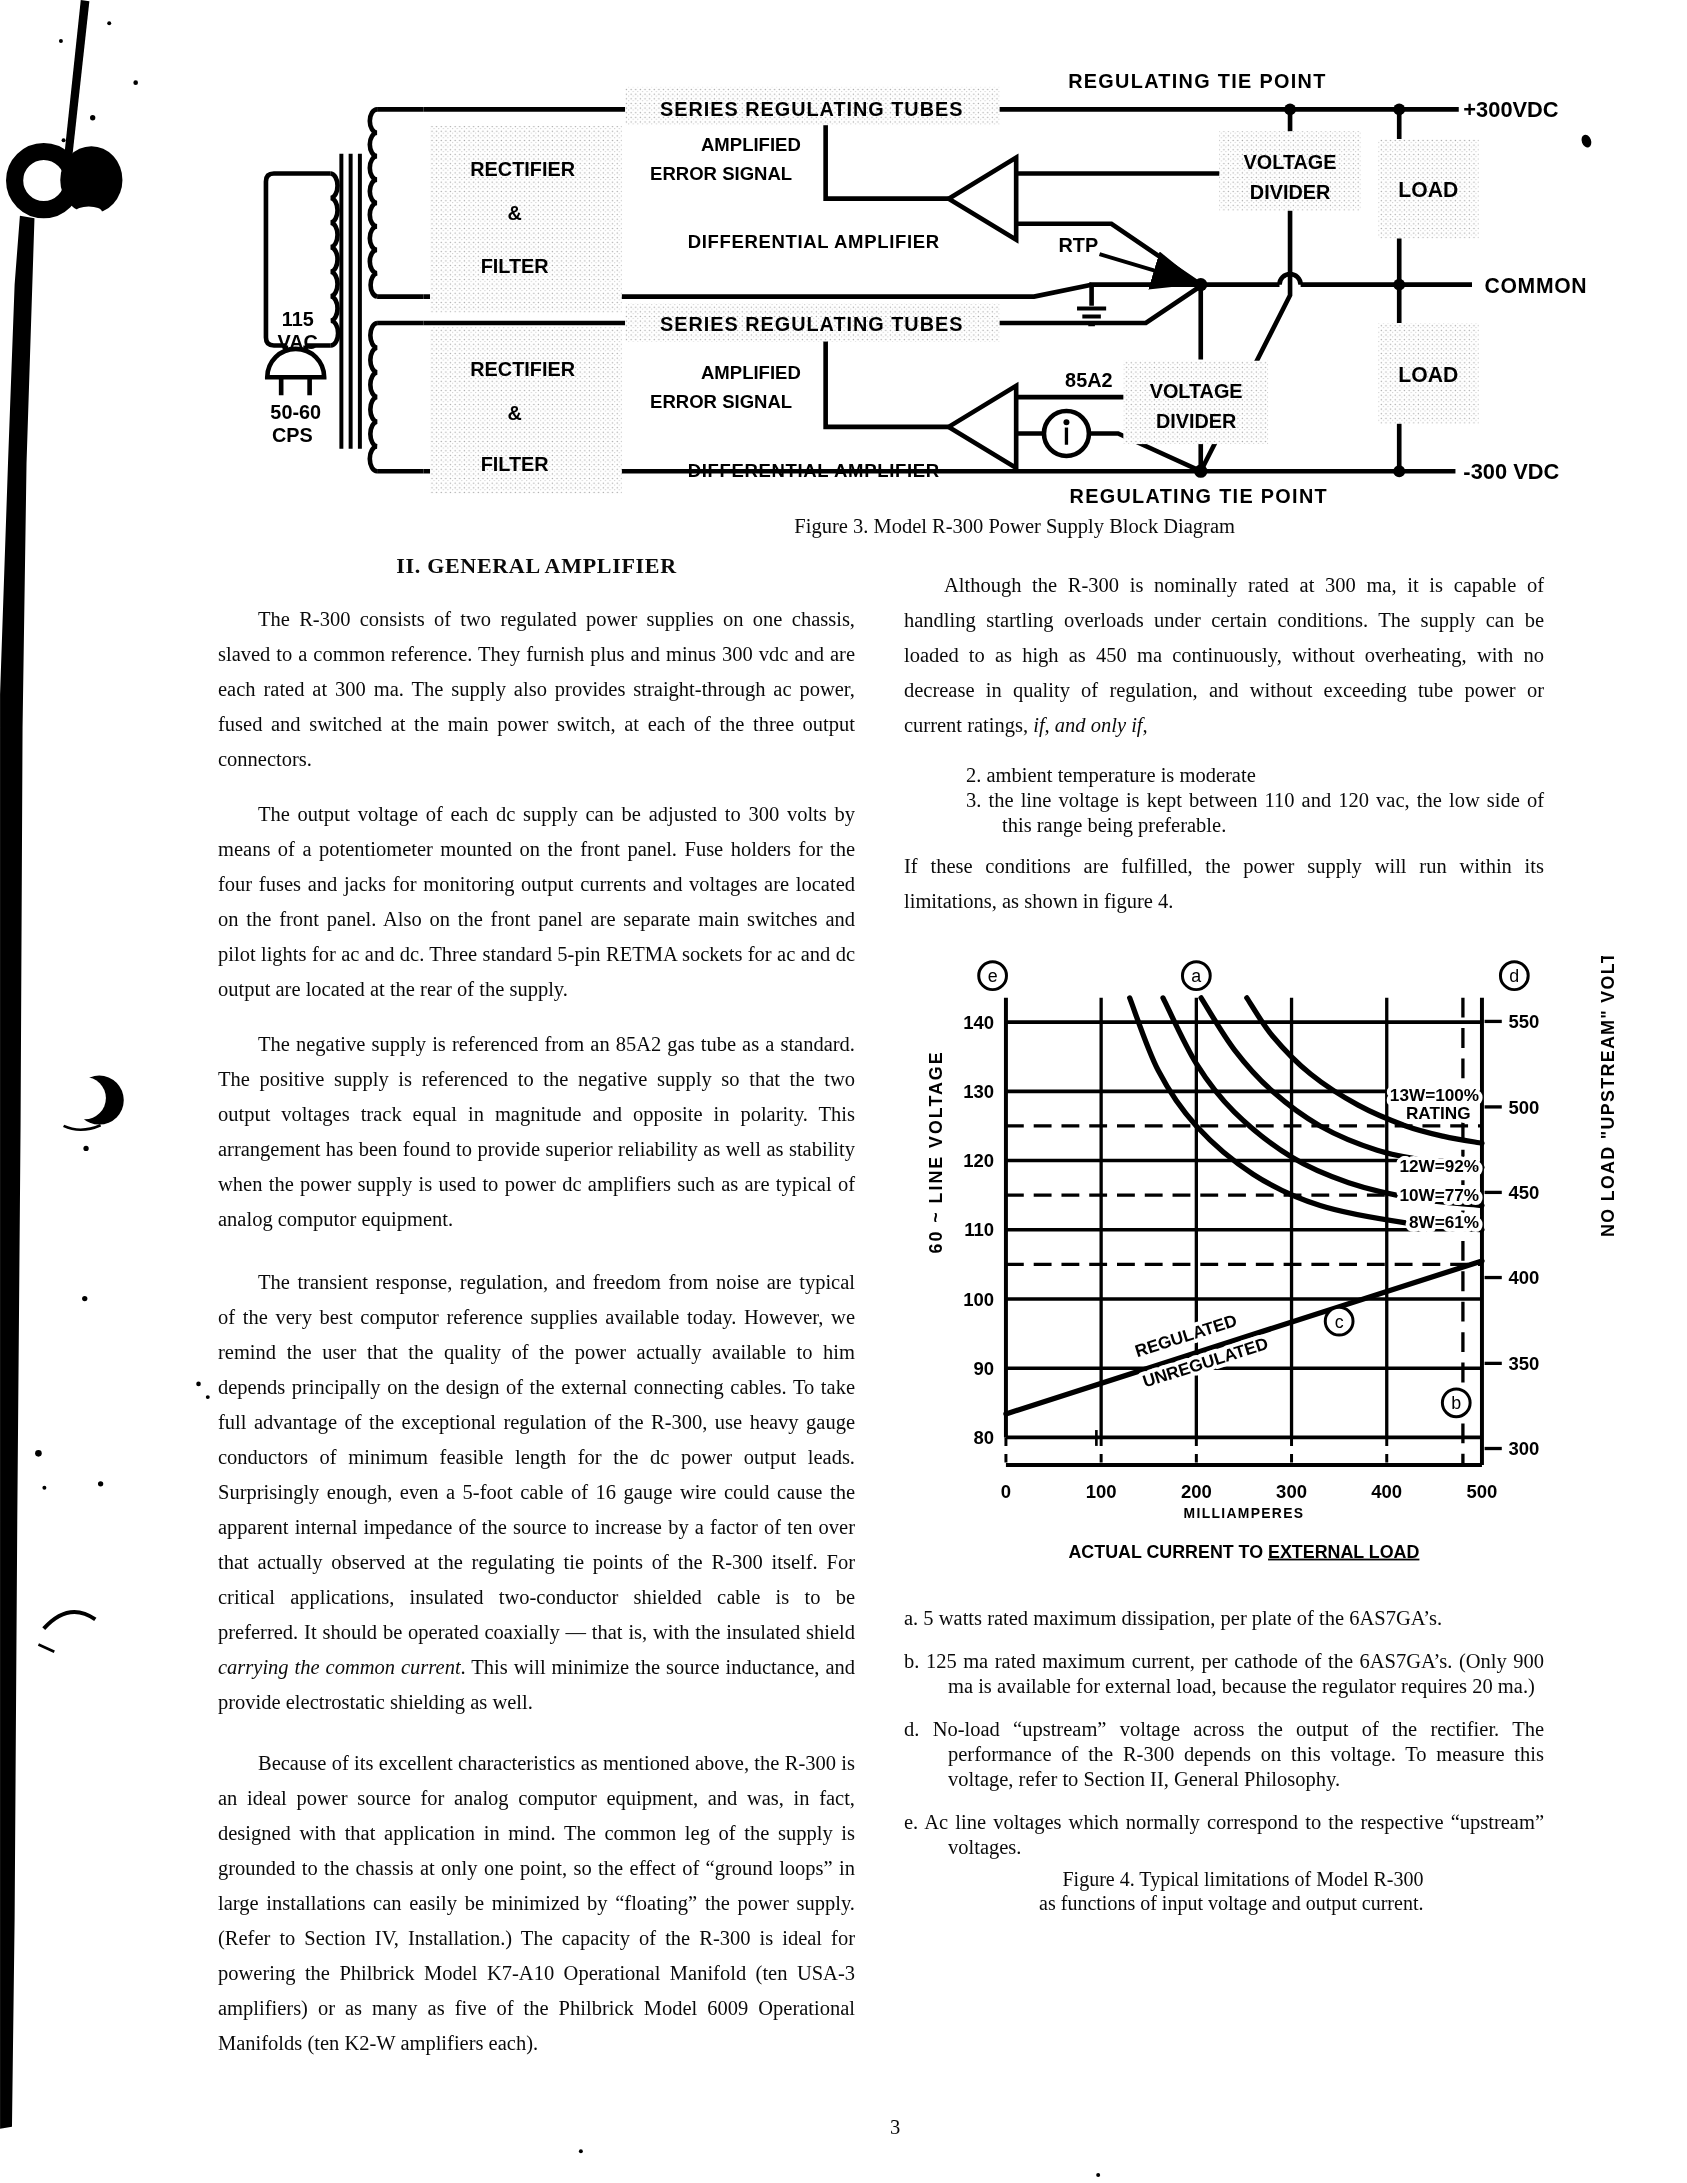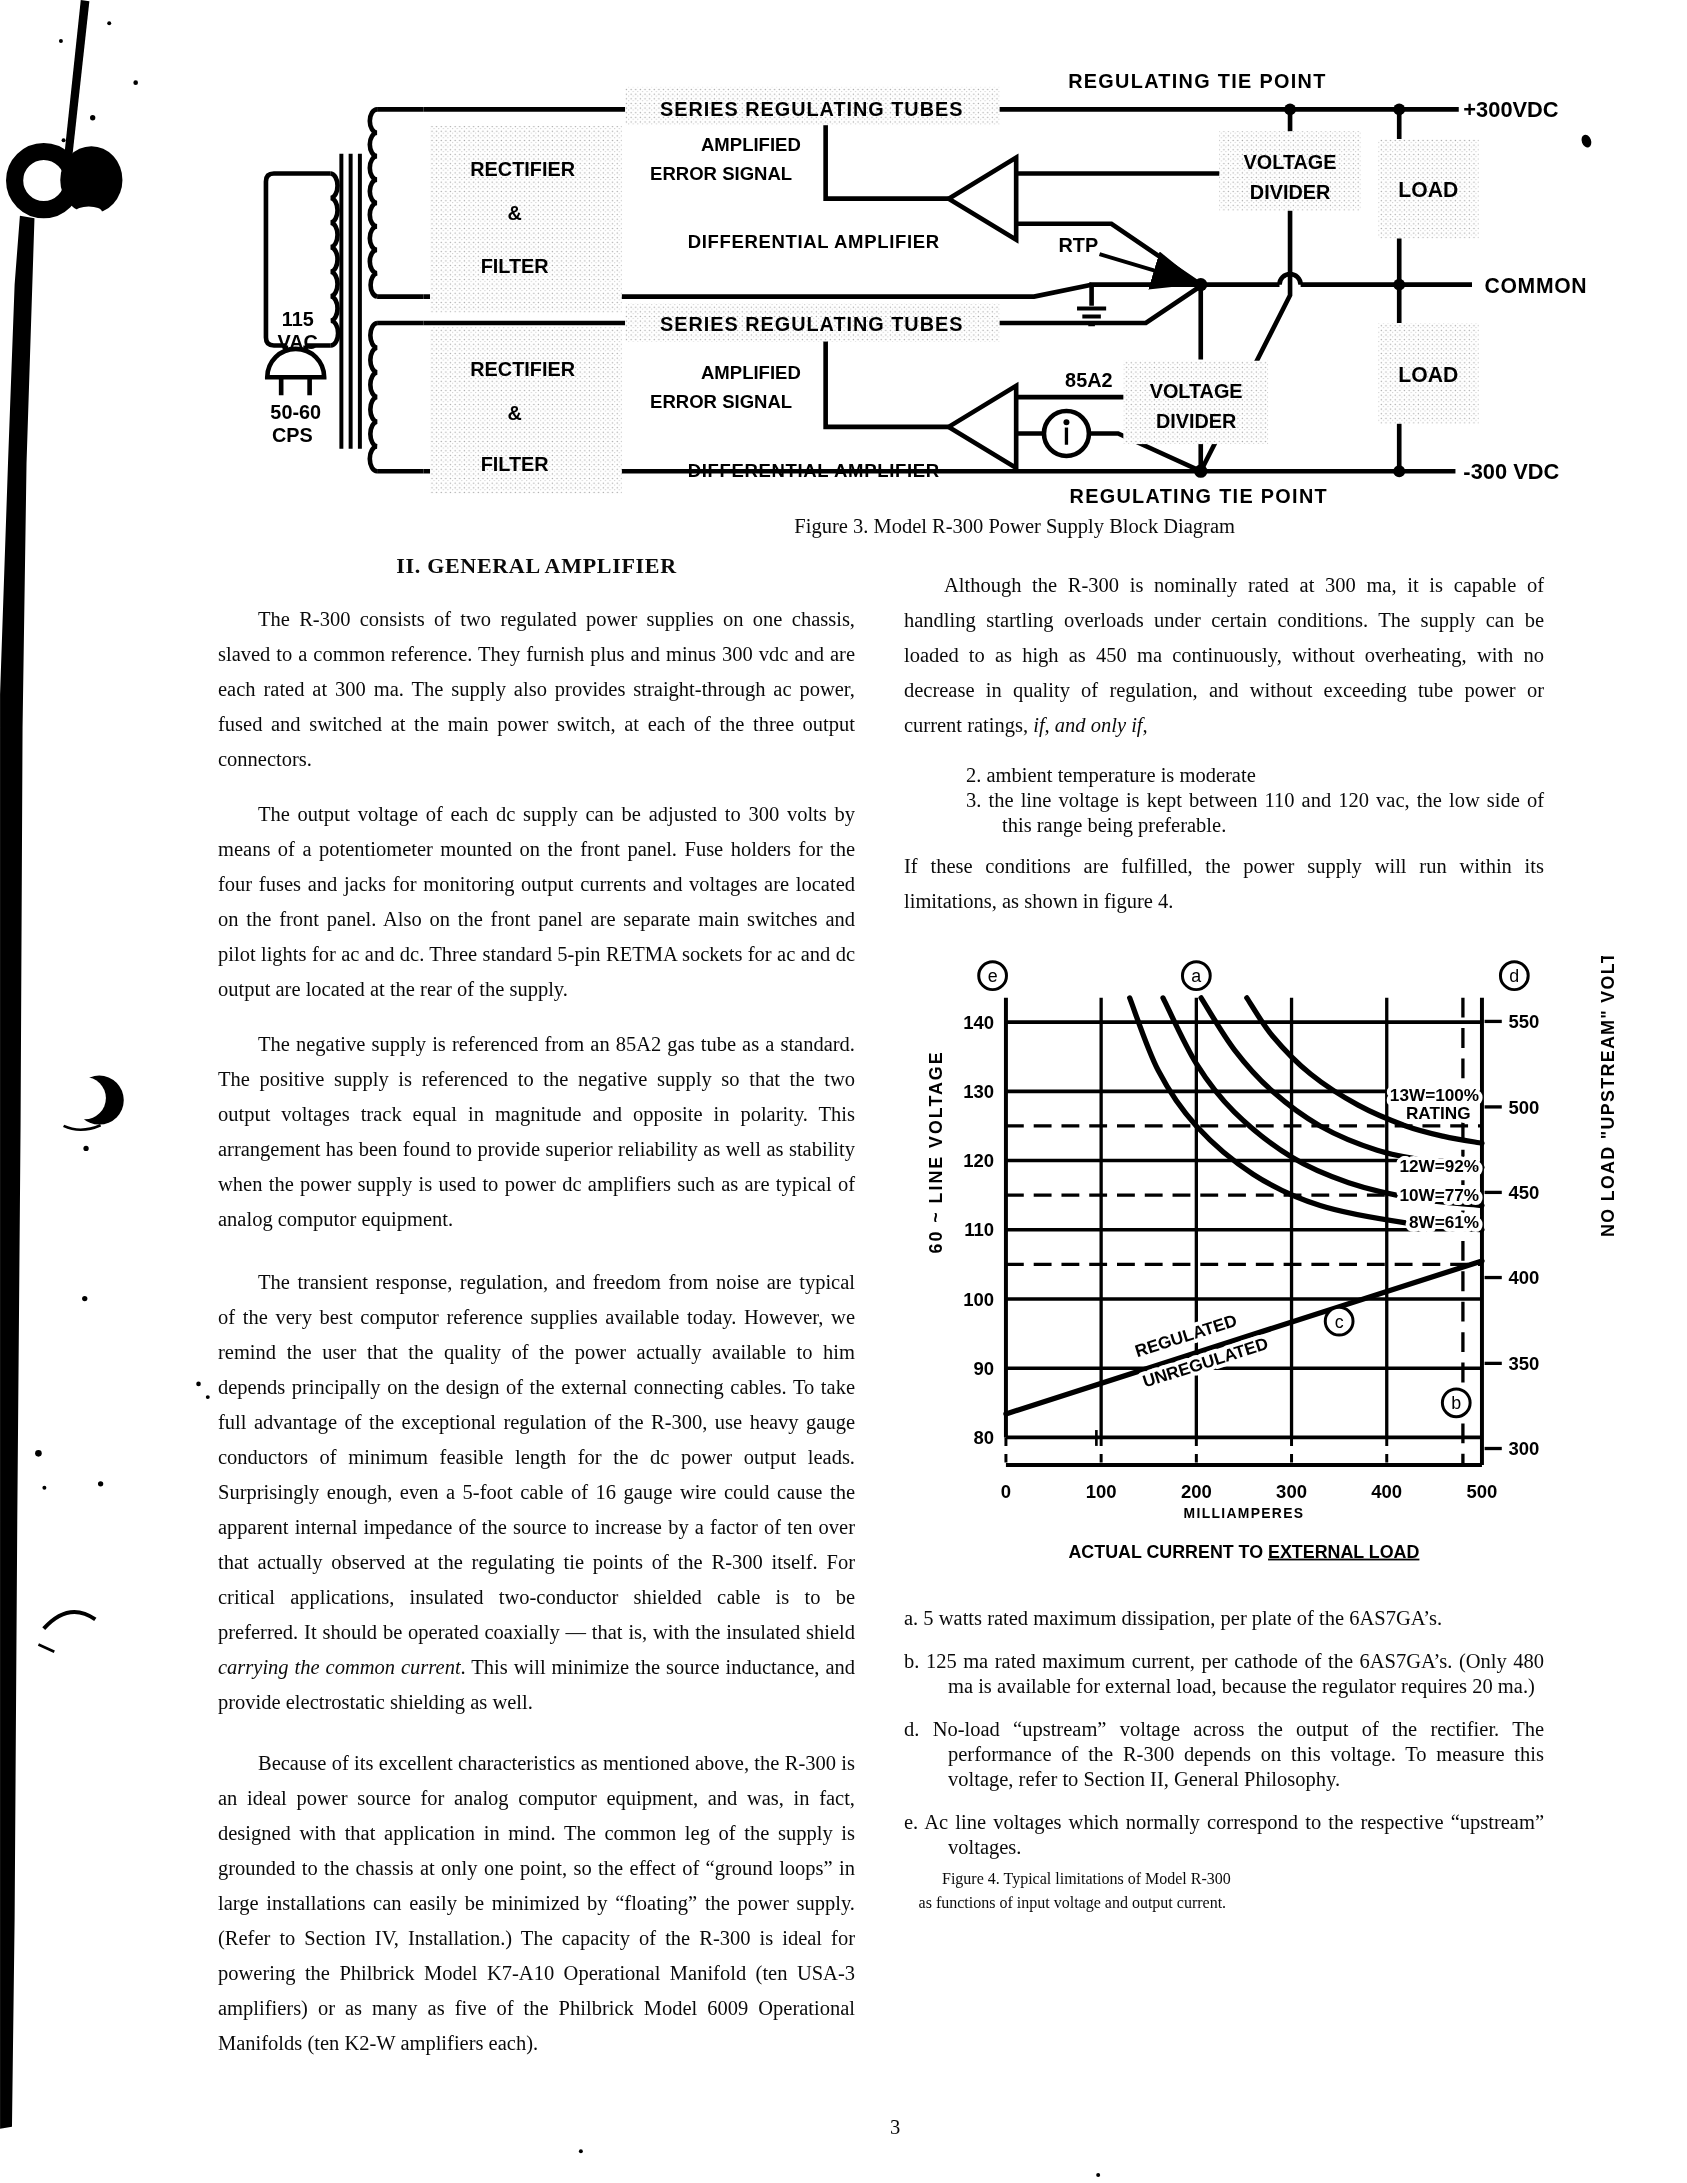--- a/index.html
+++ b/index.html
@@ -5,21 +5,21 @@
   html,body{margin:0;padding:0;background:#777;}
   #page{position:relative;width:1687px;height:2183px;background:#ffffff;overflow:hidden;
         font-family:"Liberation Serif",serif;color:#0a0a0a;}
   .col{position:absolute;}
   .para{font-size:20.5px;line-height:35px;text-align:justify;margin:0 0 20px 0;text-indent:40px;}
   .para i{font-style:italic;}
   .heading{font-size:22px;font-weight:bold;letter-spacing:0.7px;text-align:center;margin:0 0 22.5px 0;}
   .cond{font-size:20.5px;line-height:25px;text-align:justify;padding-left:98px;text-indent:-36px;margin:0;}
   .condwrap{margin:6.6px 0 10.6px 0;}
   .note{font-size:20.5px;line-height:25px;text-align:justify;padding-left:44px;text-indent:-44px;margin:0 0 18px 0;}
-  .fig4cap{font-size:16px;line-height:24.5px;margin-top:2.6px;}
+  .fig4cap{font-size:20px;line-height:24.5px;margin-top:2.6px;text-align:center;}
   .fig4cap .l1{padding-left:38px;}
   .fig4cap .l2{padding-left:14.6px;}
   .caption{position:absolute;left:415px;top:515px;width:820px;text-align:right;font-size:20.5px;}
   .pagenum{position:absolute;left:875px;top:2116px;width:40px;text-align:center;font-size:20.5px;}
   svg{position:absolute;left:0;top:0;}
   svg text{font-family:"Liberation Sans",sans-serif;}
 </style>
 </head>
 <body>
 
@@ -233,21 +233,21 @@
       <circle cx="2288.96" cy="1474.851" r="21" fill="#fff" stroke="#000" stroke-width="4.5"></circle>
       <text x="2288.96" y="1484.851" fill="#000" font-size="27" font-weight="normal" text-anchor="middle" font-family="&quot;Liberation Serif&quot;,serif">d</text>
       <circle cx="2024" cy="1997.304" r="21" fill="#fff" stroke="#000" stroke-width="4.5"></circle>
       <text x="2024" y="2007.304" fill="#000" font-size="27" font-weight="normal" text-anchor="middle" font-family="&quot;Liberation Serif&quot;,serif">c</text>
       <circle cx="2201.12" cy="2120.85" r="21" fill="#fff" stroke="#000" stroke-width="4.5"></circle>
       <text x="2201.12" y="2130.85" fill="#000" font-size="27" font-weight="normal" text-anchor="middle" font-family="&quot;Liberation Serif&quot;,serif">b</text>
     </svg>
 
   <div class="col" style="left:904px;top:1606px;width:640px;">
     <p class="note"><span>a.</span> <span>5 watts rated maximum dissipation, per plate of the 6AS7GA’s.</span></p>
-    <p class="note"><span>b.</span> <span>125 ma rated maximum current, per cathode of the 6AS7GA’s. (Only 480 ma is available for external load, because the regulator requires 20 ma.)</span></p>
+    <p class="note"><span>b.</span> <span>125 ma rated maximum current, per cathode of the 6AS7GA’s. (Only 900 ma is available for external load, because the regulator requires 20 ma.)</span></p>
     <p class="note"><span>d.</span> <span>No-load “upstream” voltage across the output of the rectifier. The performance of the R-300 depends on this voltage. To measure this voltage, refer to Section II, General Philosophy.</span></p>
     <p class="note" style="margin-bottom:6.6px;"><span>e.</span> <span>Ac line voltages which normally correspond to the respective “upstream” voltages.</span></p>
     <div class="fig4cap">
       <div class="l1">Figure 4. Typical limitations of Model R-300</div>
       <div class="l2">as functions of input voltage and output current.</div>
     </div>
   </div>
 
   <div class="pagenum">3</div>
 

